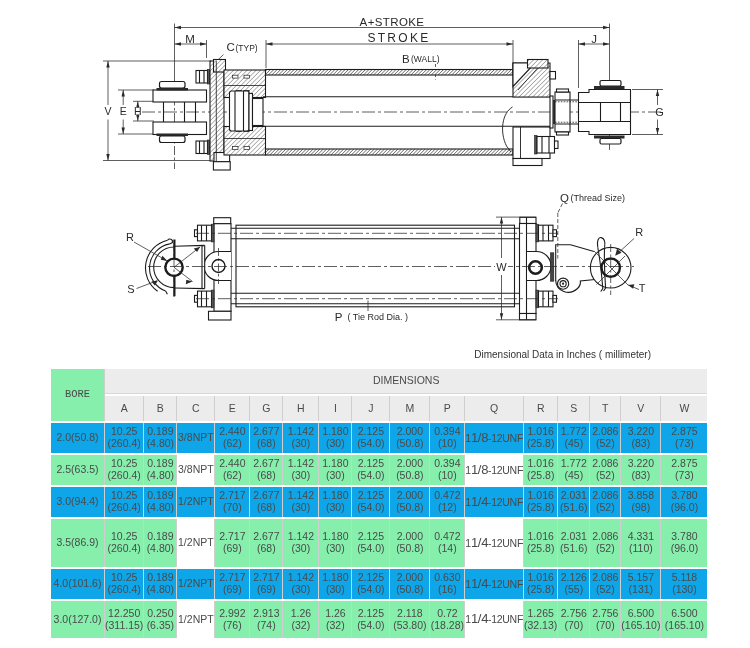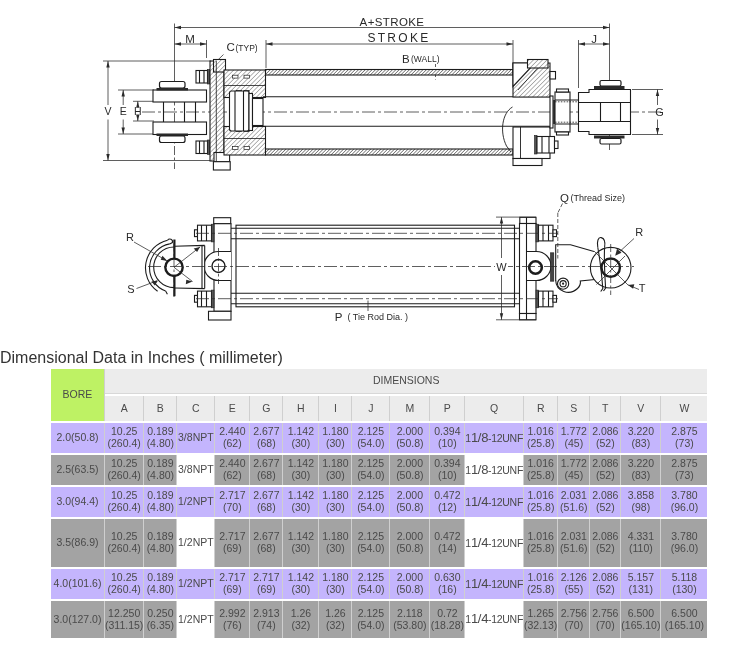--- a/index.html
+++ b/index.html
@@ -1,25 +1,25 @@
 <!DOCTYPE html>
 <html><head>
 <meta charset="utf-8">
 <style>
   html,body{margin:0;padding:0;background:#ffffff;}
   body{width:750px;height:648px;position:relative;font-family:"Liberation Sans",sans-serif;}
   #draw{position:absolute;left:0;top:0;}
-  #title{position:absolute;left:0;top:349px;width:600px;text-align:left;font-size:16px;color:#333;}
+  #title{position:absolute;left:0;top:349px;width:651px;text-align:right;font-size:10px;color:#333;}
   #tbl{position:absolute;left:51px;top:367px;border-collapse:separate;border-spacing:0 2px;table-layout:fixed;}
   #tbl td{padding:0;text-align:center;vertical-align:middle;color:#4a4a4a;font-size:10.5px;line-height:1.12;border-right:1px solid #cfcfcf;overflow:hidden;}
   #tbl td:last-child{border-right:none;margin-top:28px;}
-  .g{background:#a3a3a3;}
-  .w{background:#c4b5fd;}
+  .g{background:#86efac;}
+  .w{background:#0ea5e9;}
   .hd{font-size:11.5px;}
-  .bore{font-size:13.5px;background:#bef264;}
+  .bore{font-size:13.5px;background:#86efac;font-family:Liberation Mono, monospace;}
   .dim{font-size:13px;background:#ececec;height:24px;border-bottom:1px solid #d8d8d8;}
   .lt{height:25px;background:#ececec;font-size:13px;}
   .bc{font-size:11px;}
   .qc{font-size:9px;white-space:nowrap;letter-spacing:-0.3px;}
   .qc .fr{font-size:13px;}
 </style>
 </head>
 <body>
 <svg id="draw" width="750" height="346" viewBox="0 0 750 346">
  <defs>

